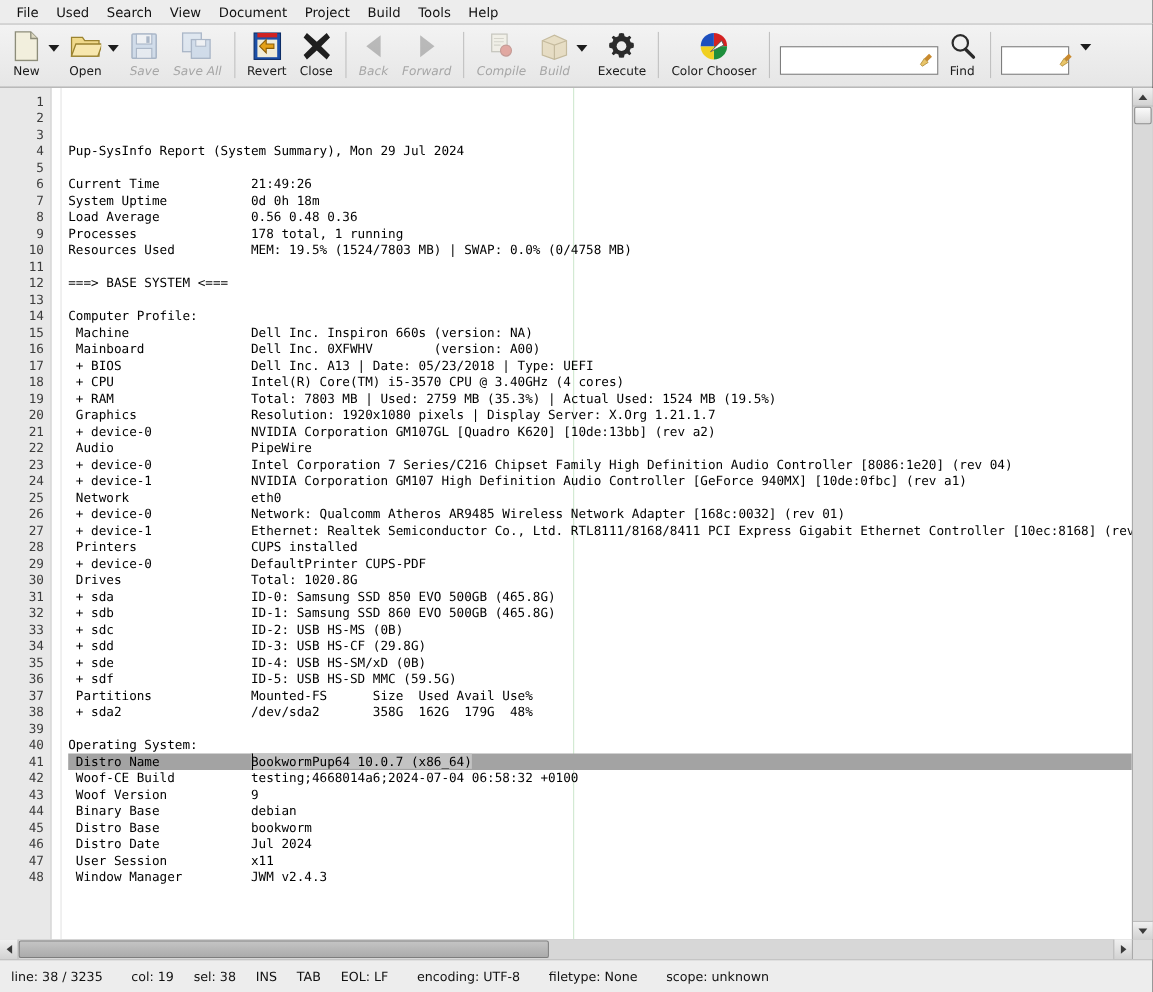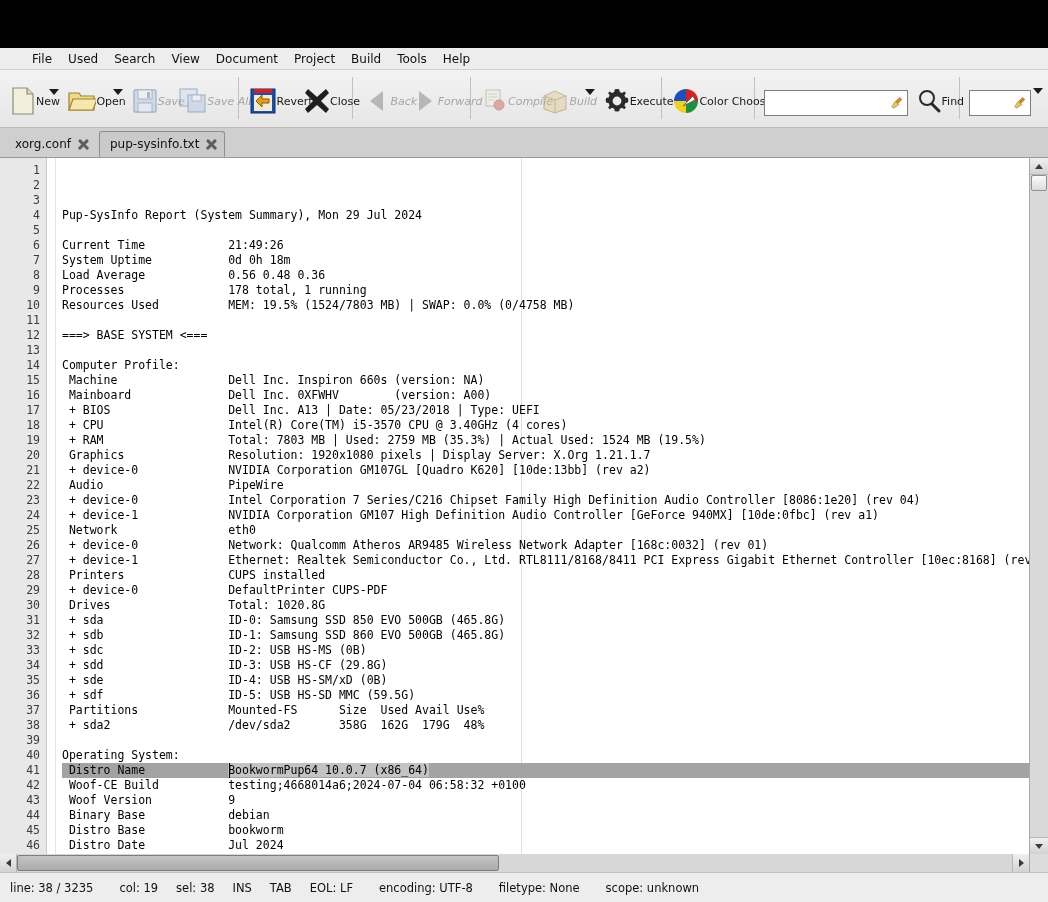--- a/index.html
+++ b/index.html
@@ -68,41 +68,41 @@
   .wb-close span {
     color: #1c1c1c; font-size: 12px; line-height: 10px; font-weight: bold;
     font-family: "DejaVu Sans", sans-serif;
   }
 
   
   .menubar {
     height: 22px; flex: 0 0 22px;
     background: #ededed;
     display: flex; align-items: center;
-    padding-left: 24px;
+    padding-left: 7px;
     border-bottom: 1px solid #d2d2d2;
-    font-size: 12px; color: #000; margin-top: 48px;
+    font-size: 12px; color: #000;
   }
   .menubar .menu-item {
     padding: 2px 8px;
     font-size: 12px;
     color: #111;
     cursor: default;
   }
 
   
   .toolbar {
     flex: 0 0 58px; height: 58px;
     background: linear-gradient(to bottom, #f3f3f3, #e6e6e6);
     border-bottom: 1px solid #b9b9b9;
     display: flex; align-items: stretch; padding: 2px 2px 0 4px;
     overflow: hidden;
   }
   .tb-item {
-    display: flex; flex-direction: row; align-items: center; justify-content: flex-start;
+    display: flex; flex-direction: column; align-items: center; justify-content: flex-start;
     padding: 3px 6px 0 6px; min-width: 40px; position: relative;
   }
   .tb-ico { height: 30px; display:flex; align-items:center; justify-content:center; }
   .tb-label {
     font-size: 11px; color: #1a1a1a; margin-top: 1px; white-space: nowrap;
     font-family: "DejaVu Sans", "Liberation Sans", sans-serif;
   }
   .tb-item.disabled .tb-label { color: #a6a6a6; font-style: italic; }
   .tb-item.disabled .tb-ico { opacity: 0.42; }
   .tb-arrow {
@@ -449,30 +449,20 @@
       <svg class="broom" viewBox="0 0 16 16">
           <path d="M11 1 l3 3 -5 5 -3 -3 z" fill="#c98a2e"></path>
           <path d="M6 6 l-4 6 2 2 6 -4 z" fill="#e8c469" stroke="#a07a22" stroke-width="0.7"></path>
         </svg>
     </div>
     <div class="tb-arrow" style="padding-bottom:18px;">
         <i></i>
       </div>
   </div>
 
-  <div class="tabsbar">
-    <div class="tab">
-      <span>xorg.conf</span>
-      <span class="tab-close"></span>
-    </div>
-    <div class="tab active">
-      <span>pup-sysinfo.txt</span>
-      <span class="tab-close"></span>
-    </div>
-  </div>
 
   <div class="editor-row">
     <div class="editor-area">
       <div class="gutter" id="gutter">
           <div class="ln">1</div>
           <div class="ln">2</div>
           <div class="ln">3</div>
           <div class="ln">4</div>
           <div class="ln">5</div>
           <div class="ln">6</div>

